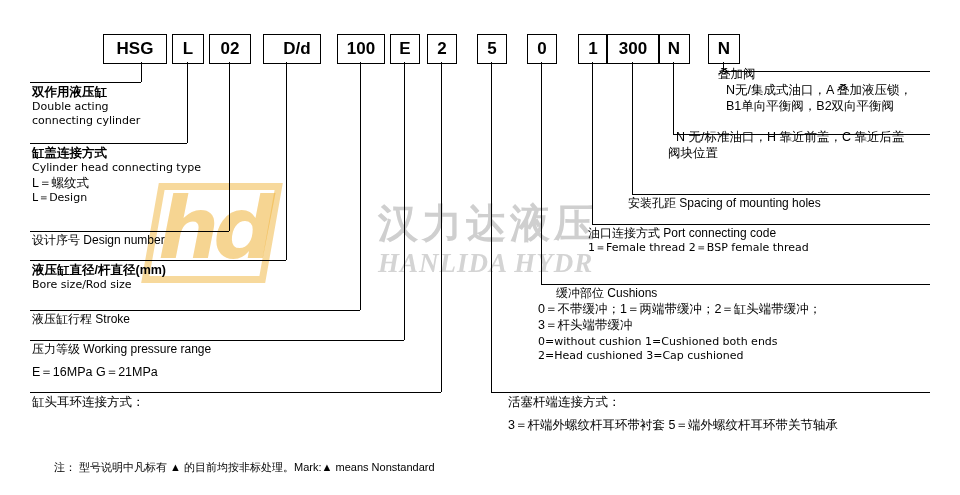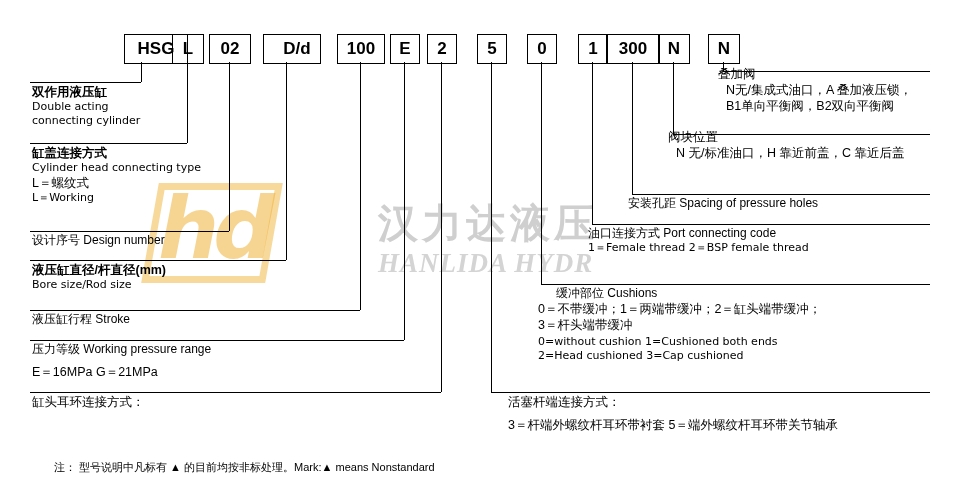--- a/index.html
+++ b/index.html
@@ -65,21 +65,21 @@
 <body>
 
 <div id="stage">
 
   <div class="wm wm-box"></div>
   <div class="wm wm-hd">hd</div>
   <div class="wm wm-cn">汉力达液压</div>
   <div class="wm wm-en">HANLIDA HYDR</div>
 
   <div class="code-row">
-    <div class="cbox" style="left:124px;width:62px;">HSG</div>
+    <div class="cbox" style="left:103px;width:62px;">HSG</div>
     <div class="cbox" style="left:172px;width:30px;">L</div>
     <div class="cbox" style="left:209px;width:40px;">02</div>
     <div class="cbox" style="left:263px;width:46px;padding-left:10px;">D/d</div>
     <div class="cbox" style="left:337px;width:46px;">100</div>
     <div class="cbox" style="left:390px;width:28px;">E</div>
     <div class="cbox" style="left:427px;width:28px;">2</div>
     <div class="cbox" style="left:477px;width:28px;">5</div>
     <div class="cbox" style="left:527px;width:28px;">0</div>
     <div class="cbox" style="left:578px;width:28px;">1</div>
     <div class="cbox" style="left:606px;width:52px;">300</div>
@@ -129,21 +129,21 @@
   <div class="tb" style="left:32px;top:84px;">
     <div class="t-cn bold">双作用液压缸</div>
     <div class="t-en">Double acting</div>
     <div class="t-en">connecting cylinder</div>
   </div>
 
   <div class="tb" style="left:32px;top:145px;">
     <div class="t-cn bold">缸盖连接方式</div>
     <div class="t-en">Cylinder head connecting type</div>
     <div class="t-cn">L＝螺纹式</div>
-    <div class="t-en">L＝Working</div>
+    <div class="t-en">L＝Design</div>
   </div>
 
   <div class="tb" style="left:32px;top:233px;">
     <div class="t-mix">设计序号  Design number</div>
   </div>
 
   <div class="tb" style="left:32px;top:262px;">
     <div class="t-cn bold">液压缸直径/杆直径(mm)</div>
     <div class="t-en">Bore size/Rod size</div>
   </div>
@@ -161,26 +161,26 @@
     <div class="t-cn">缸头耳环连接方式：</div>
   </div>
 
   <div class="tb" style="left:718px;top:66px;">
     <div class="t-cn">叠加阀</div>
     <div class="t-cn" style="margin-left:8px;">N无/集成式油口，A 叠加液压锁，</div>
     <div class="t-cn" style="margin-left:8px;">B1单向平衡阀，B2双向平衡阀</div>
   </div>
 
   <div class="tb" style="left:668px;top:129px;">
+    <div class="t-cn" style="margin-left:8px;">N 无/标准油口，H 靠近前盖，C 靠近后盖</div>
     <div class="t-cn">阀块位置</div>
-    <div class="t-cn" style="margin-left:8px;">N 无/标准油口，H 靠近前盖，C 靠近后盖</div>
   </div>
 
   <div class="tb" style="left:628px;top:196px;">
-    <div class="t-mix">安装孔距 Spacing of pressure holes</div>
+    <div class="t-mix">安装孔距 Spacing of mounting holes</div>
   </div>
 
   <div class="tb" style="left:588px;top:226px;">
     <div class="t-mix">油口连接方式 Port connecting code</div>
     <div class="t-en">1＝Female thread  2＝BSP female thread</div>
   </div>
 
   <div class="tb" style="left:556px;top:286px;">
     <div class="t-mix">缓冲部位  Cushions</div>
     <div class="t-cn" style="margin-left:-18px;">0＝不带缓冲；1＝两端带缓冲；2＝缸头端带缓冲；</div>

